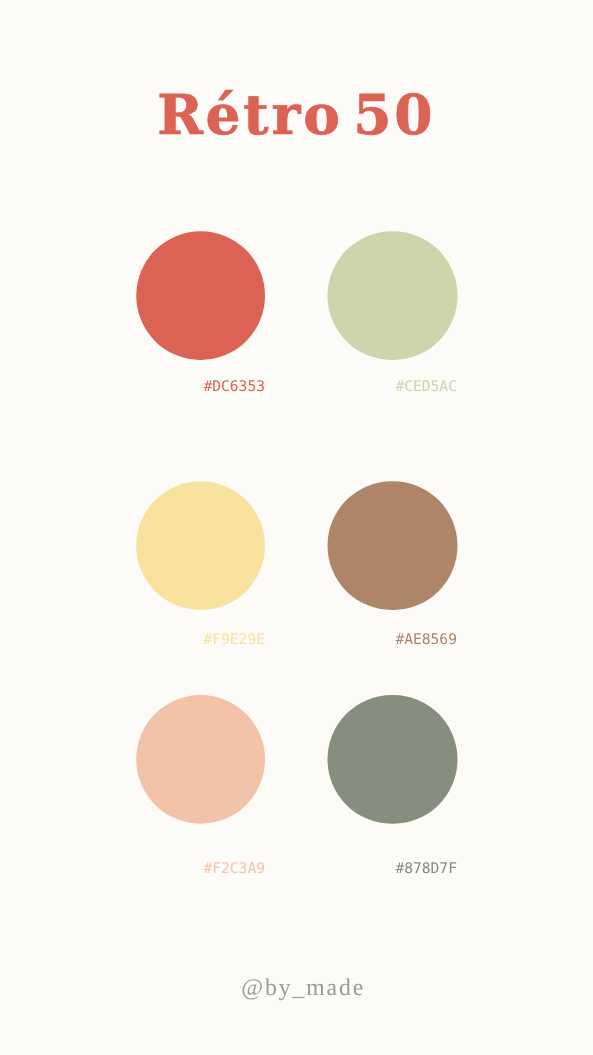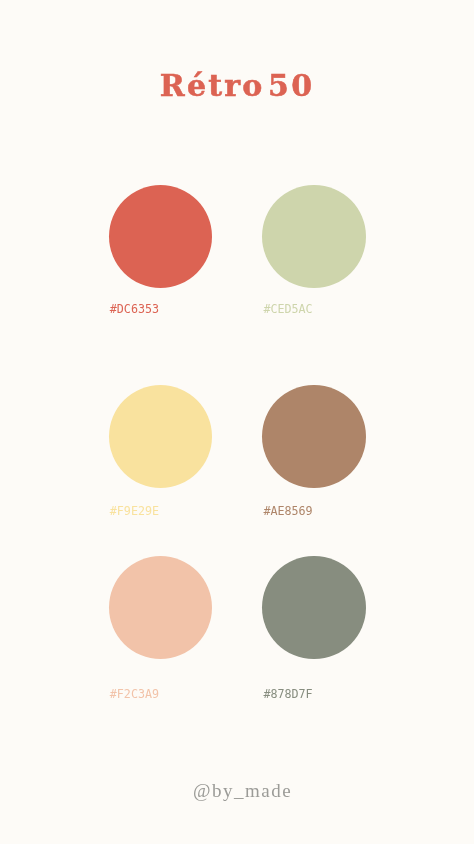--- a/index.html
+++ b/index.html
@@ -18,21 +18,21 @@
     width:474px; height:844px;
     background:#FDFBF7;
   }
 
   
   .title {
     position:absolute; left:0; top:71px; width:474px;
     text-align:center;
     font-family:"DejaVu Serif", serif;
     font-weight:700;
-    font-size:30px;
+    font-size:44px;
     letter-spacing:2.2px;
     word-spacing:-9px;
     line-height:1;
     color:#DC6353;
     -webkit-text-stroke-width:0.55px;
     white-space:nowrap;
   }
 
   
   .grid { position:absolute; left:0; top:0; width:474px; height:844px; }
@@ -46,21 +46,21 @@
   .swatch.r2 { top:555.7px; }
 
   .dot {
     width:103.4px; height:103.4px;
     border-radius:50%;
     background:#cccccc;
   }
 
   .hex {
     position:absolute; left:0; width:103.4px;
-    text-align:left;
+    text-align:right;
     padding-left:1.2px;
     font-family:"DejaVu Sans Mono", monospace;
     font-size:11.7px;
     line-height:1;
     white-space:nowrap;
     color:#888888;
   }
   .swatch.r0 .hex { top:119.5px; }
   .swatch.r1 .hex { top:120.7px; }
   .swatch.r2 .hex { top:133px; }

